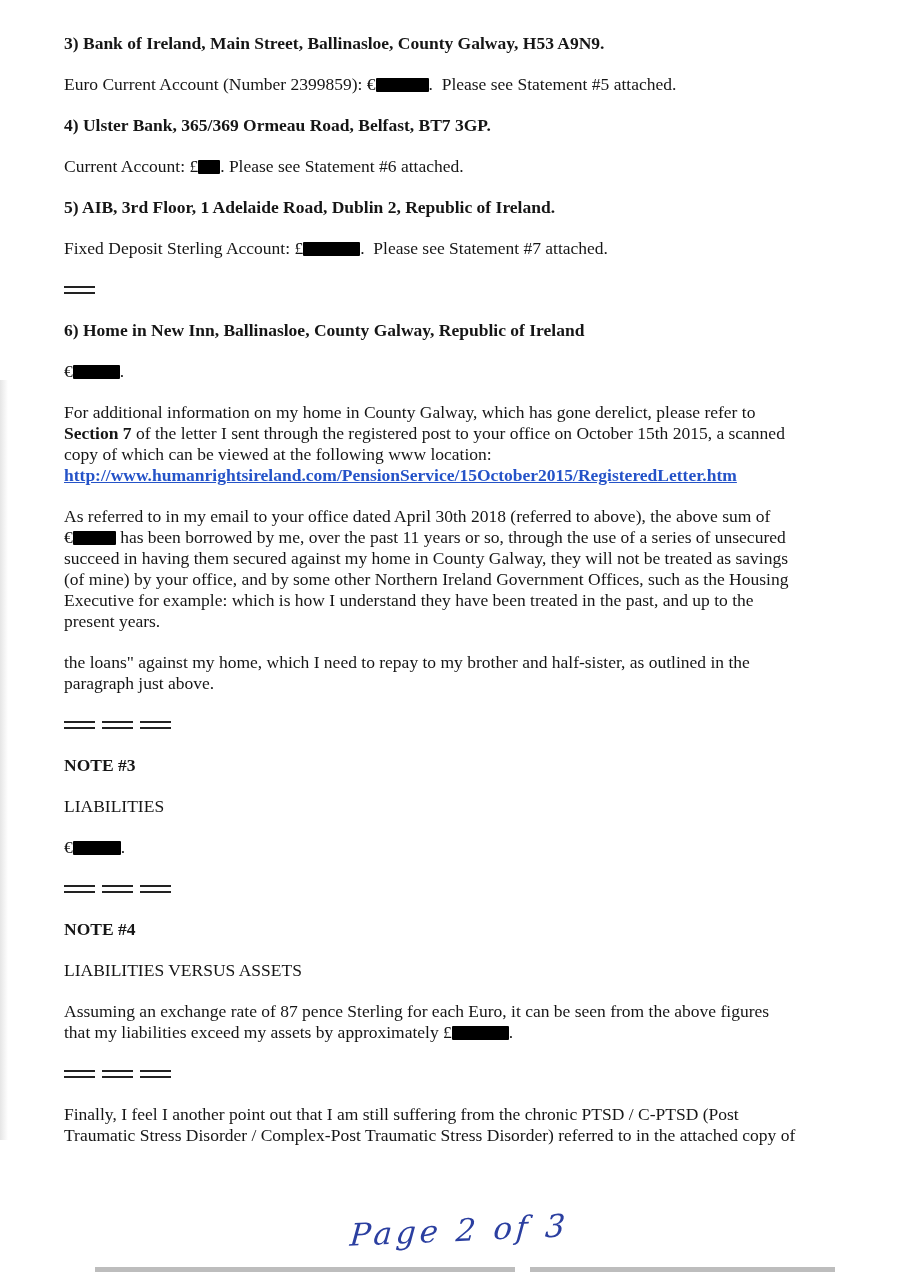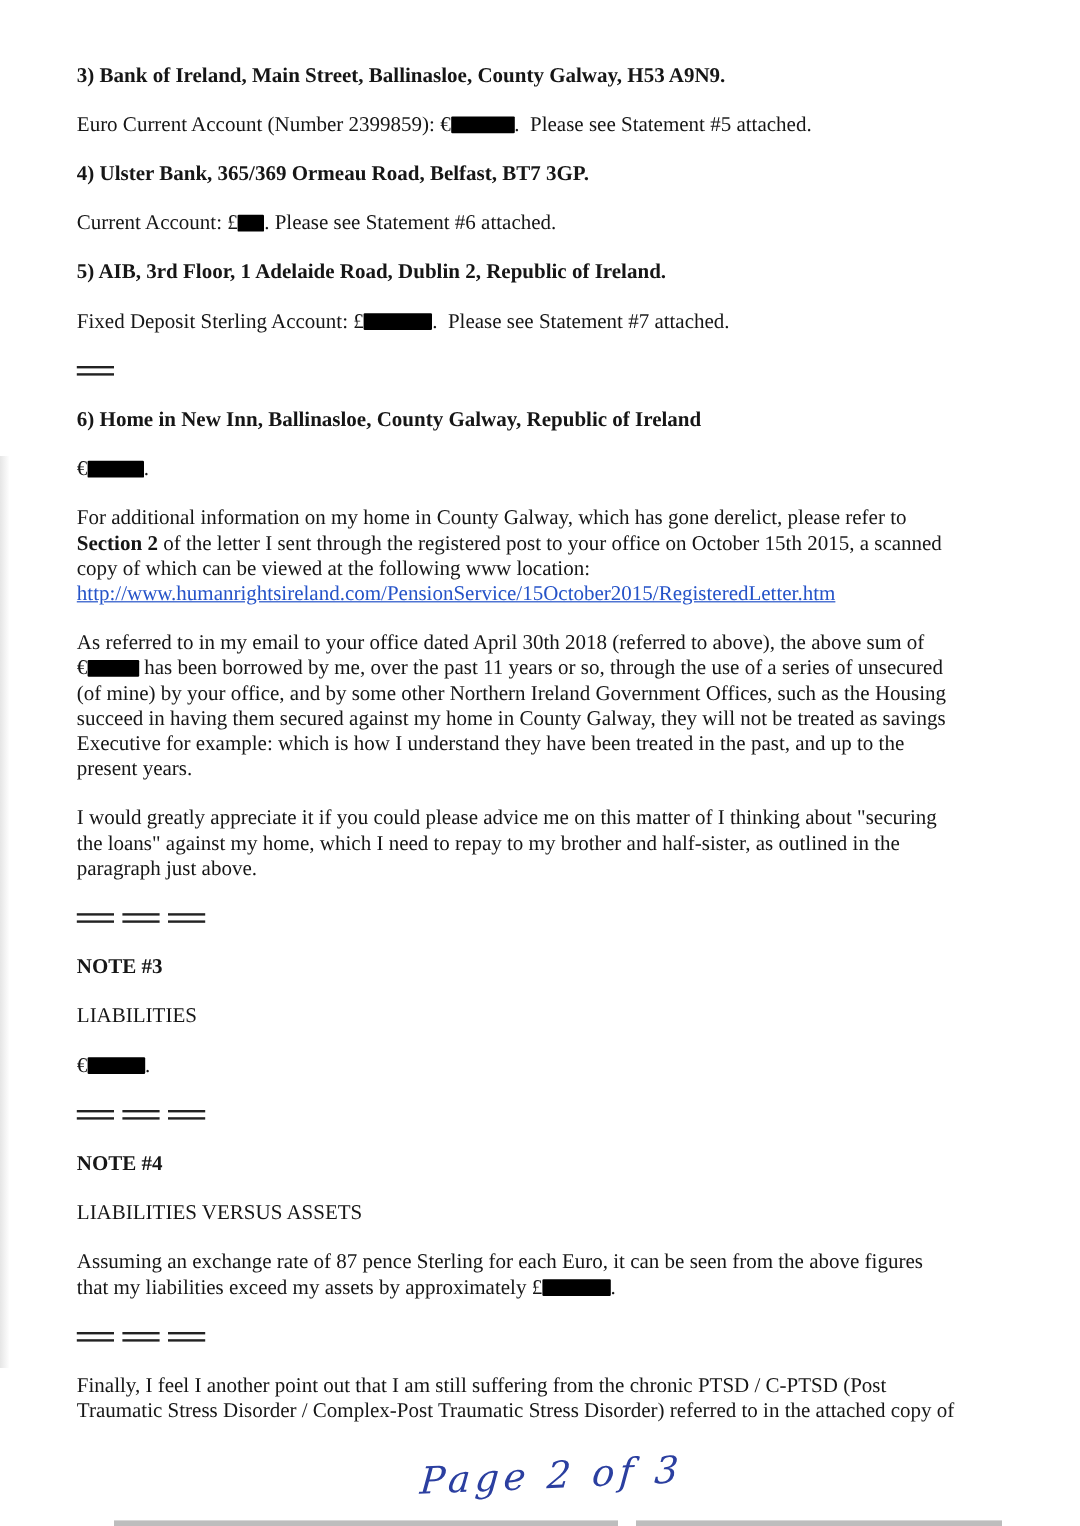--- a/index.html
+++ b/index.html
@@ -6,21 +6,21 @@
   body {
     width: 900px; height: 1272px;
     background: #ffffff;
     font-family: "Liberation Serif", serif;
     color: #161616;
     position: relative;
     overflow: hidden;
   }
   #doc {
     position: absolute; inset: 0;
-    padding: 52px 36px 0 64px;
+    padding: 33px 36px 0 64px;
     box-sizing: border-box;
   }
   p { margin: 0 0 20px 0; font-size: 17.5px; line-height: 21px; }
   .heading { font-weight: bold; }
   .line { display: block; white-space: pre; }
   .redaction {
     display: inline-block;
     background: #000;
     height: 14px;
     vertical-align: -2px;
@@ -32,21 +32,21 @@
     display: flex;
     align-items: center;
     gap: 7px;
   }
   .sep-group {
     width: 31px; height: 8px;
     box-sizing: border-box;
     border-top: 2px solid #222;
     border-bottom: 2px solid #222;
   }
-  a.link { color: #2553c8; text-decoration: underline; cursor: pointer; }
+  a.link { color: #2553c8; text-decoration: underline; cursor: pointer; font-weight: bold; }
   .handwriting {
     position: absolute;
     left: 350px; top: 1212px;
     color: #2b3fa0;
     font-family: "DejaVu Serif", serif;
     font-style: italic;
     font-size: 31px;
     letter-spacing: 4px;
     transform: rotate(-2.5deg) skewX(-7deg);
     white-space: nowrap;
@@ -83,34 +83,33 @@
     </p>
     <div class="sep">
       <span class="sep-group"></span>
     </div>
     <p class="heading">6) Home in New Inn, Ballinasloe, County Galway, Republic of Ireland</p>
     <p class="para">
       <span class="line"><span>€</span><span class="redaction" style="width: 47px;"></span><span>.</span></span>
     </p>
     <p class="para">
       <span class="line"><span>For additional information on my home in County Galway, which has gone derelict, please refer to</span></span>
-      <span class="line"><b>Section 2</b><span> of the letter I sent through the registered post to your office on October 15th 2015, a scanned</span></span>
+      <span class="line"><b>Section 7</b><span> of the letter I sent through the registered post to your office on October 15th 2015, a scanned</span></span>
       <span class="line"><span>copy of which can be viewed at the following www location:</span></span>
       <span class="line"><a class="link" href="#">http://www.humanrightsireland.com/PensionService/15October2015/RegisteredLetter.htm</a></span>
     </p>
     <p class="para">
       <span class="line"><span>As referred to in my email to your office dated April 30th 2018 (referred to above), the above sum of</span></span>
       <span class="line"><span>€</span><span class="redaction" style="width: 43px;"></span><span> has been borrowed by me, over the past 11 years or so, through the use of a series of unsecured</span></span>
+      <span class="line"><span>succeed in having them secured against my home in County Galway, they will not be treated as savings</span></span>
       <span class="line"><span>(of mine) by your office, and by some other Northern Ireland Government Offices, such as the Housing</span></span>
-      <span class="line"><span>succeed in having them secured against my home in County Galway, they will not be treated as savings</span></span>
       <span class="line"><span>Executive for example: which is how I understand they have been treated in the past, and up to the</span></span>
       <span class="line"><span>present years.</span></span>
     </p>
     <p class="para">
-      <span class="line"><span>I would greatly appreciate it if you could please advice me on this matter of I thinking about "securing</span></span>
       <span class="line"><span>the loans" against my home, which I need to repay to my brother and half-sister, as outlined in the</span></span>
       <span class="line"><span>paragraph just above.</span></span>
     </p>
     <div class="sep">
       <span class="sep-group"></span>
       <span class="sep-group"></span>
       <span class="sep-group"></span>
     </div>
     <p class="heading">NOTE #3</p>
     <p class="para">

